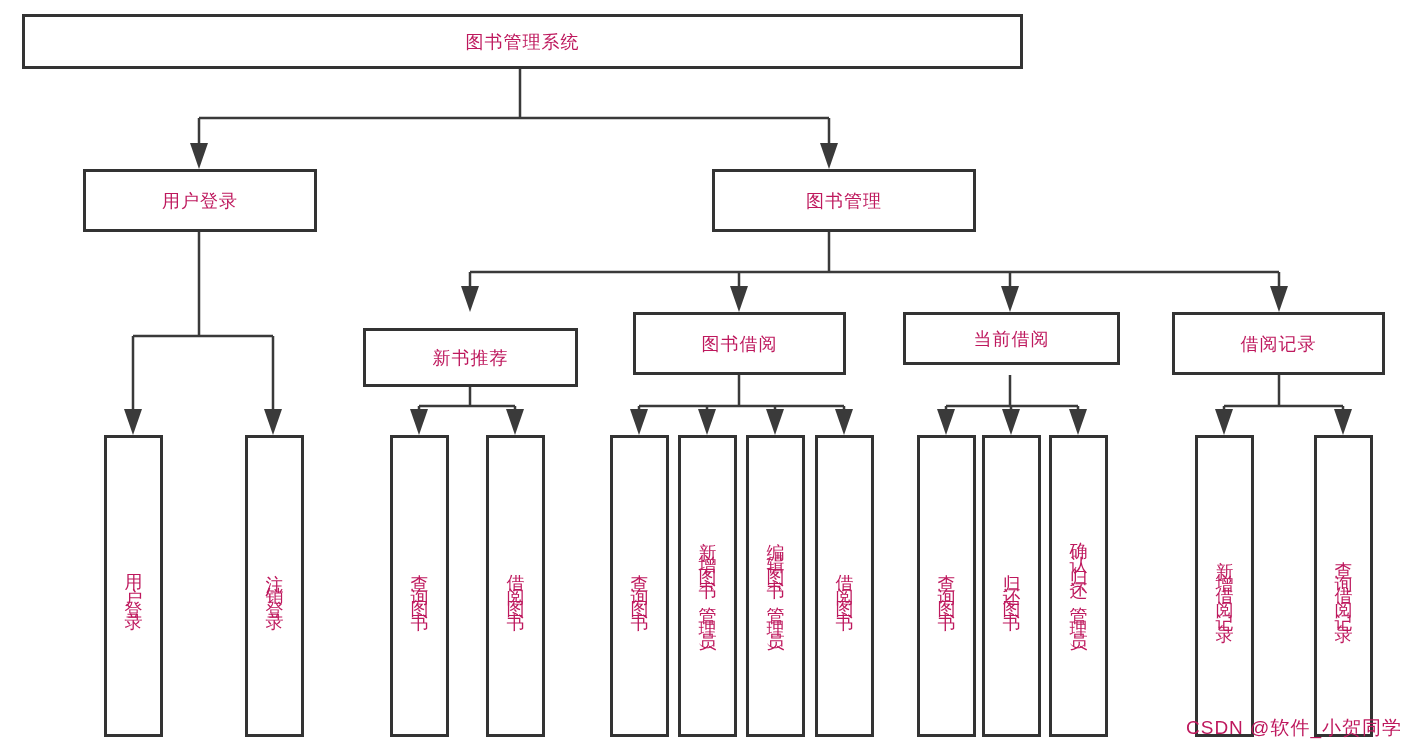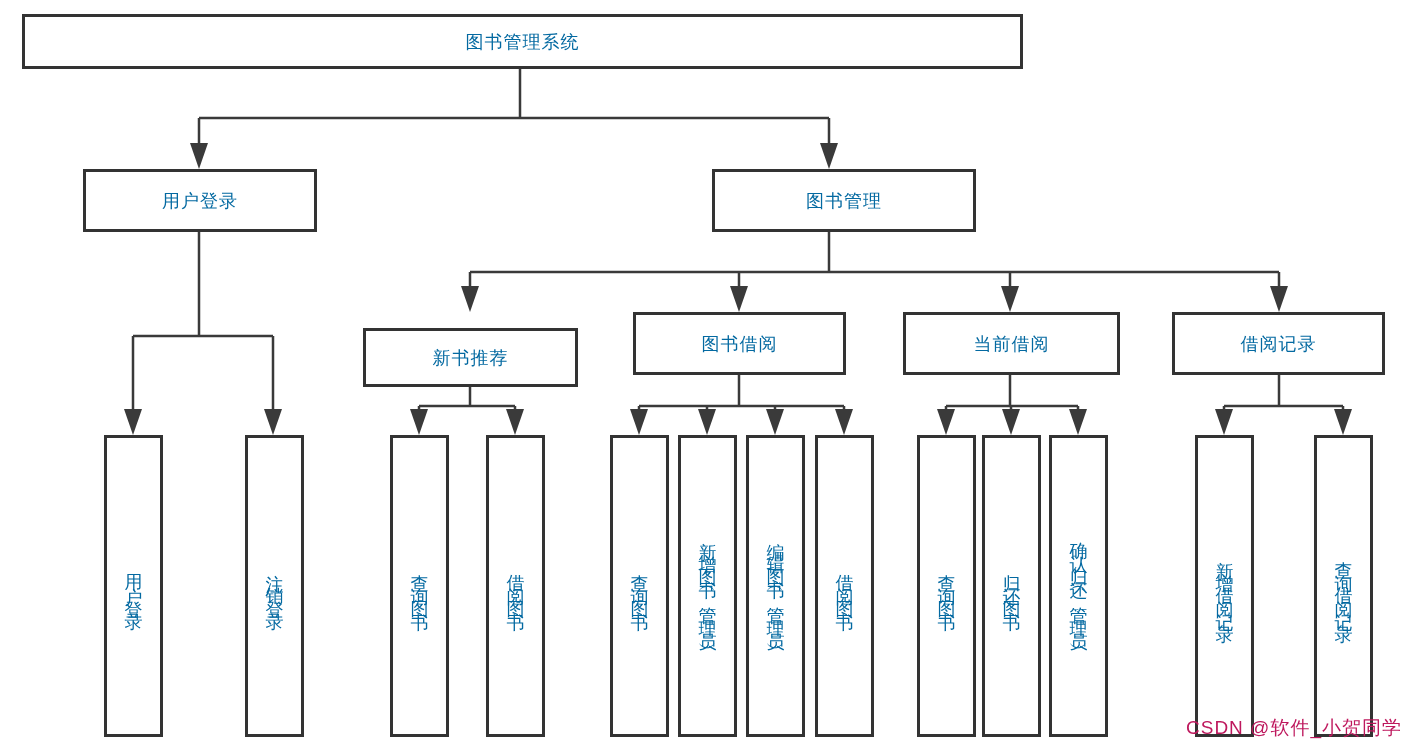--- a/index.html
+++ b/index.html
@@ -18,21 +18,21 @@
     width: 1405px; height: 747px;
     pointer-events: none;
   }
   .node {
     position: absolute;
     border: 3px solid #333333;
     background: #ffffff;
     display: flex;
     align-items: center;
     justify-content: center;
-    color: #0369a1;
+    color: #be185d;
     font-family: Liberation Serif, serif;
   }
   .node.h span {
     font-size: 18px;
     letter-spacing: 1px;
     white-space: nowrap;
   }
   .node.v span {
     writing-mode: vertical-lr;
     text-orientation: mixed;
@@ -105,21 +105,21 @@
   <div class="node h" style="left:712px; top:169px; width:264px; height:63px;">
     <span>图书管理</span>
   </div>
 
   <div class="node h" style="left:363px; top:328px; width:215px; height:59px;">
     <span>新书推荐</span>
   </div>
   <div class="node h" style="left:633px; top:312px; width:213px; height:63px;text-align:center;">
     <span>图书借阅</span>
   </div>
-  <div class="node h" style="left:903px; top:312px; width:217px; height:63px;">
+  <div class="node h" style="left:903px; top:312px; width:217px; height:53px;">
     <span>当前借阅</span>
   </div>
   <div class="node h" style="left:1172px; top:312px; width:213px; height:63px;">
     <span>借阅记录</span>
   </div>
 
   <div class="node v" style="left:104px; top:435px; width:59px; height:302px;">
     <span>用户登录</span>
   </div>
   <div class="node v" style="left:245px; top:435px; width:59px; height:302px;">

